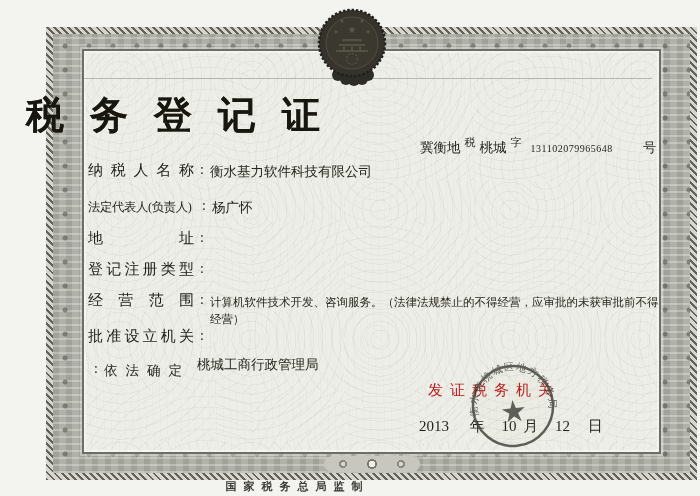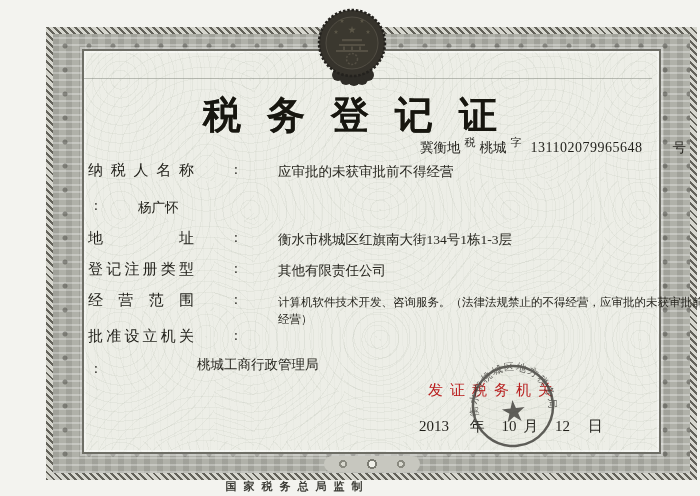--- a/index.html
+++ b/index.html
@@ -48,29 +48,29 @@
       linear-gradient(#c7c7bf,#c7c7bf);
     border-radius:8px;
   }
   .watermark-line {
     position:absolute; left:84px; right:48px; top:78px;
     border-top:1px solid rgba(115,120,110,.45); height:0;
   }
   
   .title {
     position:absolute; top:90px; left:0; width:700px;
-    text-align:center; font-size:38px; font-weight:bold; color:#17160f;
+    text-align:left; font-size:38px; font-weight:bold; color:#17160f;
     letter-spacing:26px; padding-left:26px; white-space:nowrap;
     text-shadow:0 0 .6px rgba(30,30,25,.8);
   }
   .serial { position:absolute; top:139px; left:420px; white-space:nowrap; font-size:13.5px; color:#201f1a; }
   .serial .sup { font-size:11px; position:relative; top:-6px; margin:0 4px; }
-  .serial .num { font-size:14px; letter-spacing:.5px; margin-left:5px; }
+  .serial .num { font-size:10px; letter-spacing:.5px; margin-left:5px; }
   .serial .suffix { margin-left:30px; font-size:13.5px; }
-  .row { position:absolute; left:88px; display:flex; align-items:flex-start; white-space:nowrap;gap:34px; }
+  .row { position:absolute; left:88px; display:flex; align-items:flex-start; white-space:nowrap; }
   .lbl {
     display:inline-block; width:106px; font-size:15px; color:#1f1e18;
     text-align:justify; text-align-last:justify; white-space:normal;
   }
   .lbl.tight { font-size:12.3px; text-align-last:left; letter-spacing:-.3px; width:108px; padding-top:2px; }
   .colon { width:16px; text-align:center; font-size:14px; padding-top:1px; }
   .val { font-size:13.5px; color:#26251e; padding-top:1.5px; }
   .val.spread { letter-spacing:8px; }
   .val.wrap { white-space:normal; width:452px; font-size:11.5px; line-height:17px; padding-top:3px; }
   .approve-value { position:absolute; left:197px; top:356px; font-size:13.5px; color:#26251e; }
@@ -126,48 +126,48 @@
 </svg>
 
 <div class="title">税务登记证</div>
 <div class="serial">
   <span>冀衡地</span><span class="sup">税</span><span>桃城</span><span class="sup">字</span><span class="num">131102079965648</span><span class="suffix">号</span>
 </div>
 
 <div class="row" style="top:161px">
   <span class="lbl">纳税人名称</span>
   <span class="colon">:</span>
-  <span class="val">应审批的未获审批前不得经营</span>
+  <span class="val">衡水基力软件科技有限公司</span>
 </div>
 <div class="row" style="top:197px">
+  <span class="lbl tight">法定代表人(负责人)</span>
   <span class="colon">:</span>
   <span class="val">杨广怀</span>
 </div>
 <div class="row" style="top:229px">
   <span class="lbl">地址</span>
   <span class="colon">:</span>
-  <span class="val">衡水市桃城区红旗南大街134号1栋1-3层</span>
 </div>
 <div class="row" style="top:260px">
   <span class="lbl">登记注册类型</span>
   <span class="colon">:</span>
-  <span class="val">其他有限责任公司</span>
 </div>
 <div class="row" style="top:291px">
   <span class="lbl">经营范围</span>
   <span class="colon">:</span>
   <span class="val wrap">计算机软件技术开发、咨询服务。（法律法规禁止的不得经营，应审批的未获审批前不得经营）</span>
 </div>
 <div class="row" style="top:327px">
   <span class="lbl">批准设立机关</span>
   <span class="colon">:</span>
 </div>
 <div class="approve-value">桃城工商行政管理局</div>
 <div class="row" style="top:360px">
   <span class="colon">:</span>
+  <span class="val spread">依法确定</span>
 </div>
 
 <div class="issuer-label">发证税务机关</div>
 <div class="date-row">
   <span>2013</span>
   <span class="d-yu">年</span>
   <span class="d-m">10</span>
   <span class="d-mu">月</span>
   <span class="d-d">12</span>
   <span class="d-du">日</span>

